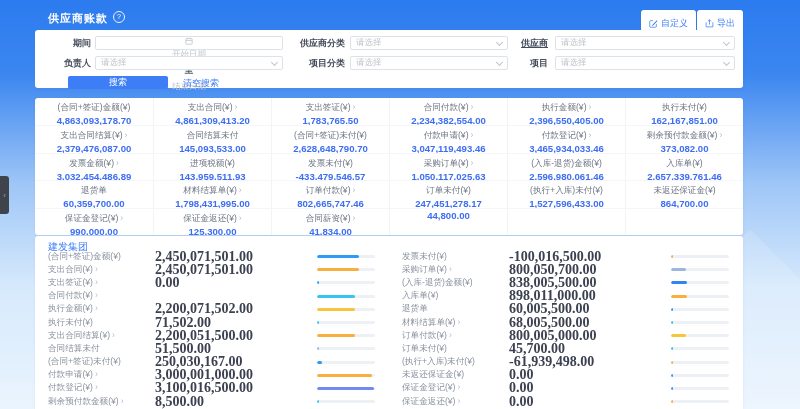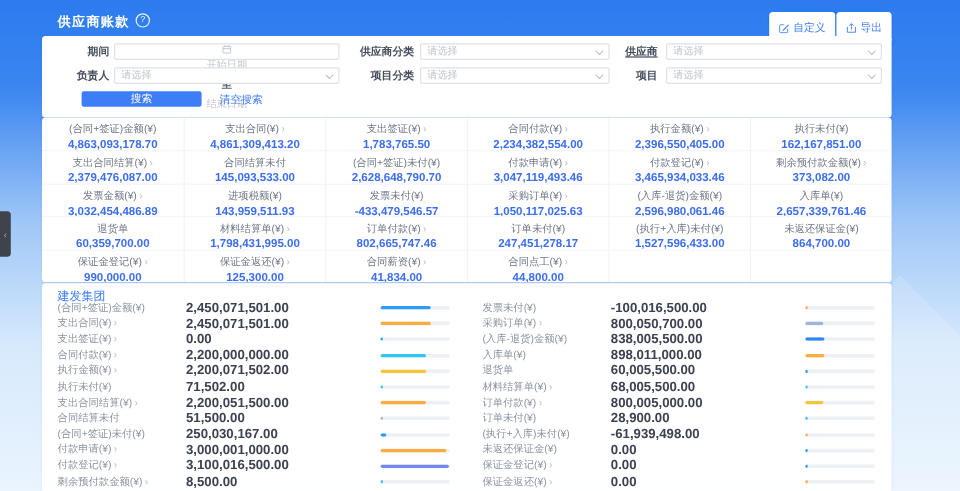--- a/index.html
+++ b/index.html
@@ -10,21 +10,21 @@
   }
   .deco1,.deco2{position:absolute;background:rgba(255,255,255,.14);transform:rotate(45deg);}
   .deco1{right:-70px;bottom:-110px;width:240px;height:240px;}
   .deco2{right:60px;bottom:-140px;width:200px;height:200px;background:rgba(255,255,255,.10);}
   .page-title{position:absolute;left:48px;top:11px;color:#fff;font-size:11px;font-weight:700;letter-spacing:1px;display:flex;gap:5px;}
   .help{width:10px;height:10px;border:1px solid rgba(255,255,255,.9);border-radius:50%;font-size:7px;font-weight:400;line-height:10px;text-align:center;letter-spacing:0;}
   .top-btn{position:absolute;top:10px;height:18px;background:#fff;border-radius:3px;color:#3D7EF7;font-size:9px;display:flex;align-items:center;gap:3px;padding:4px 8px;box-shadow:0 1px 2px rgba(20,60,140,.15);cursor:pointer;}
   .btn-custom{right:104px;}
   .btn-export{right:57px;}
   .card{position:absolute;left:35px;width:708px;background:#fff;border-radius:3px;box-shadow:0 1px 3px rgba(40,80,160,.08);}
-  .panel-filters{top:30px;height:68px;}
+  .panel-filters{top:30px;height:58px;}
   .panel-stats{top:98px;height:137px;overflow:hidden;}
   .panel-group{top:236px;height:200px;overflow:hidden;}
   
   .f-label{position:absolute;font-size:9px;color:#454d5c;font-weight:700;text-align:right;line-height:14px;}
   .f-field{position:absolute;height:14px;border:1px solid #dde1e8;border-radius:2px;display:flex;align-items:center;font-size:8.5px;color:#c0c4cc;padding:0 5px;box-sizing:border-box;background:#fff;gap:4px;}
   .sep{color:#565e6c;font-weight:700;}
   .caret{width:4px;height:4px;border-right:1px solid #c0c4cc;border-bottom:1px solid #c0c4cc;transform:rotate(45deg);margin-left:auto;margin-top:-2px;flex:none;}
   .date-mid{flex:1;text-align:center;}
   .search-btn{position:absolute;left:33px;top:46px;width:100px;height:13px;background:#3D7EF7;color:#fff;font-size:9px;line-height:13px;text-align:center;border-radius:2px;cursor:pointer;}
   .clear-link{position:absolute;left:148px;top:47px;font-size:9px;color:#3D7EF7;cursor:pointer;line-height:12px;}
@@ -35,21 +35,21 @@
   .stat-cell.bt{border-top:1px solid #f4f6f9;}
   .stat-label{font-size:8.6px;color:#6d7585;margin-top:4px;white-space:nowrap;}
   .stat-value{font-size:9.6px;font-weight:700;color:#3D6EF2;margin-top:1px;white-space:nowrap;cursor:pointer;}
   .drill{color:#b3b9c4;margin-left:2px;font-size:8.5px;font-weight:400;}
   
   .group-name{position:absolute;left:13px;top:4px;font-size:10px;color:#3D7EF7;cursor:pointer;}
   .group-cols{position:absolute;top:14px;left:0;display:flex;width:708px;}
   .g-col{width:354px;}
   .g-row{display:flex;align-items:center;height:13.2px;padding-left:13px;box-sizing:border-box;}
   .g-label{width:107px;font-size:8.6px;color:#8a929f;white-space:nowrap;overflow:hidden;}
-  .g-value{width:158px;font-size:11px;font-weight:700;color:#3b4150;white-space:nowrap;}
+  .g-value{width:158px;font-size:14px;font-weight:700;color:#3b4150;white-space:nowrap;font-family:Liberation Serif, serif;}
   .g-track{width:58px;height:3px;border-radius:2px;background:#edf0f5;margin-left:auto;margin-right:14px;overflow:hidden;}
   .g-fill{height:100%;border-radius:2px;min-width:2px;}
   
   .handle{position:absolute;left:0;top:176px;width:9px;height:38px;background:#3f444c;border-radius:0 3px 3px 0;color:#9aa0a8;font-size:8px;display:flex;align-items:center;justify-content:center;cursor:pointer;}
 </style>
 </head>
 <body>
 
 <div class="deco1"></div>
 <div class="deco2"></div>
@@ -220,21 +220,20 @@
       </div>
       <div class="stat-cell bl bt">
         <div class="stat-label">保证金返还(¥)<span class="drill">›</span></div>
         <div class="stat-value">125,300.00</div>
       </div>
       <div class="stat-cell bl bt">
         <div class="stat-label">合同薪资(¥)<span class="drill">›</span></div>
         <div class="stat-value">41,834.00</div>
       </div>
       <div class="stat-cell bl bt">
-        <div class="stat-label">合同点工(¥)<span class="drill">›</span></div>
         <div class="stat-value">44,800.00</div>
       </div>
       <div class="stat-cell bl bt"></div>
       <div class="stat-cell bl bt"></div>
     </div>
 </div>
 
 <div class="card panel-group">
   <div class="group-name">建发集团</div>
   <div class="group-cols">
@@ -255,21 +254,20 @@
         </div>
         <div class="g-row">
           <div class="g-label">支出签证(¥)<span class="drill">›</span></div>
           <div class="g-value">0.00</div>
           <div class="g-track">
             <div class="g-fill" style="width:2%;background:#2E9CF4"></div>
           </div>
         </div>
         <div class="g-row">
           <div class="g-label">合同付款(¥)<span class="drill">›</span></div>
-          <div class="g-value">2,200,000,000.00</div>
           <div class="g-track">
             <div class="g-fill" style="width:66%;background:#33C5F0"></div>
           </div>
         </div>
         <div class="g-row">
           <div class="g-label">执行金额(¥)<span class="drill">›</span></div>
           <div class="g-value">2,200,071,502.00</div>
           <div class="g-track">
             <div class="g-fill" style="width:66%;background:#F6C53C"></div>
           </div>
@@ -372,21 +370,21 @@
         </div>
         <div class="g-row">
           <div class="g-label">订单付款(¥)<span class="drill">›</span></div>
           <div class="g-value">800,005,000.00</div>
           <div class="g-track">
             <div class="g-fill" style="width:25%;background:#F6C53C"></div>
           </div>
         </div>
         <div class="g-row">
           <div class="g-label">订单未付(¥)</div>
-          <div class="g-value">28,900.00</div>
+          <div class="g-value">45,700.00</div>
           <div class="g-track">
             <div class="g-fill" style="width:1.5%;background:#33C5F0"></div>
           </div>
         </div>
         <div class="g-row">
           <div class="g-label">(执行+入库)未付(¥)</div>
           <div class="g-value">-61,939,498.00</div>
           <div class="g-track">
             <div class="g-fill" style="width:2%;background:#F9AE3D"></div>
           </div>

